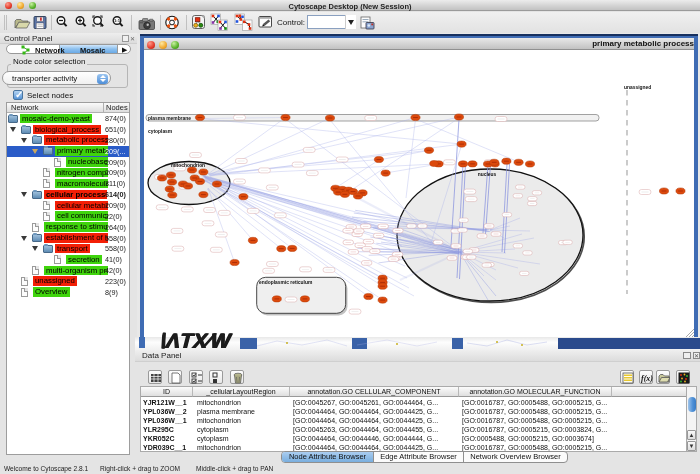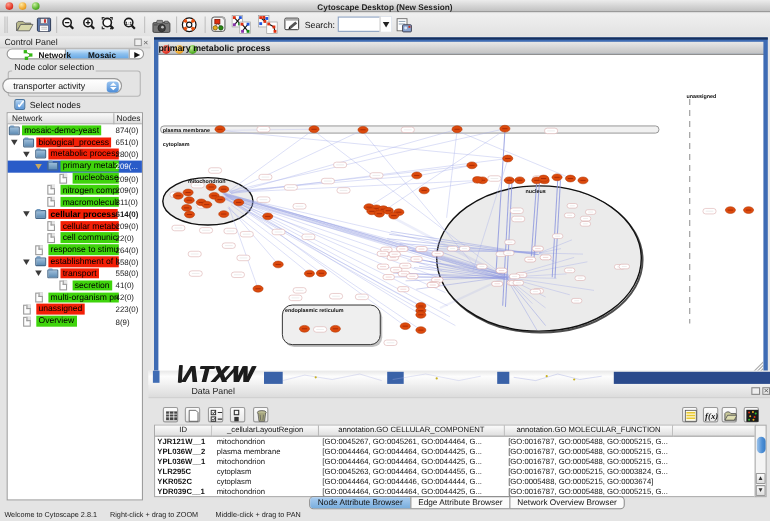--- a/index.html
+++ b/index.html
@@ -88,35 +88,35 @@
   border:1px solid #9a9a9a; }
 .file:after { content:""; position:absolute; right:-1px; top:-1px; width:3px; height:3px;
   background:#e4e4e4; border-left:1px solid #9a9a9a; border-bottom:1px solid #9a9a9a; }
 
 
 #desktop { position:absolute; left:137px; top:33px; width:563px; height:319px; background:#e8e8e8; }
 #frame { position:absolute; left:3px; top:1px; width:558px; height:313px;
   background:#3f6cb4; border-top:2px solid #17305e; }
 #frame-title { position:absolute; left:4px; top:2px; width:550px; height:12px;
   background:linear-gradient(#e8e8e8,#c2c2c2); border-bottom:1px solid #909090; }
-#frame-title .title { position:absolute; left:0; right:0; top:1px; text-align:left;
+#frame-title .title { position:absolute; left:0; right:0; top:1px; text-align:right;
   font-size:8px; font-weight:bold; color:#111; }
 #frame-title .tl { top:2.5px; width:8px; height:8px; }
 #frame-title .tl.r { left:3px; } #frame-title .tl.y { left:15px; } #frame-title .tl.g { left:27px; }
 #canvas { position:absolute; left:4px; top:14px; width:550px; height:289px; background:#fff; overflow:hidden; }
 
 
 #strip { position:absolute; left:135px; top:337px; width:565px; height:13px; background:#f6f6f6; }
 
 
 #dp { position:absolute; left:135px; top:350px; width:565px; height:113px;
   background:#e4e4e4; }
 #dp-title { position:absolute; left:0; top:0; width:565px; height:12px;
   background:linear-gradient(#efefef,#dcdcdc); border-bottom:1px solid #cfcfcf; }
-#dp-title .t { position:absolute; left:7px; top:1px; font-size:8px; color:#222;margin-left:32px; }
+#dp-title .t { position:absolute; left:7px; top:1px; font-size:8px; color:#222; }
 .dbtn { position:absolute; top:20px; width:14px; height:14px; background:linear-gradient(#fdfdfd,#e8e8e8);
   border:1px solid #9a9a9a; border-radius:2px; }
 #dp-table { position:absolute; left:5px; top:36px; width:548px; height:66px; background:#fff;
   border:1px solid #aaa; }
 .th { position:absolute; top:0; height:10px; background:linear-gradient(#fbfbfb,#dfdfdf);
   border-right:1px solid #b8b8b8; border-bottom:1px solid #999;
   font-size:7px; color:#111; text-align:center; line-height:10px; }
 .td { position:absolute; font-size:7px; color:#111; height:9px; line-height:9px; white-space:nowrap; overflow:hidden; }
 .td.id { font-weight:bold; }
 #dp-scroll { position:absolute; left:551px; top:36px; width:11px; height:66px;
@@ -259,21 +259,21 @@
 <rect x="5" y="7" width="8" height="6.5" rx="0.8" fill="#8aa4d0" stroke="#334" stroke-width="0.8"></rect>
 <circle cx="7.8" cy="10" r="1.3" fill="#dce8f8"></circle>
 <rect x="10.3" y="8" width="1.8" height="1.8" fill="#c03020"></rect>
 </g>
 </svg>
       </div>
     <div class="tsep" style="left:51px"></div>
     <div class="tsep" style="left:131px"></div>
     <div class="tsep" style="left:160px"></div>
     <div class="tsep" style="left:186px"></div>
-    <span id="searchlbl">Search:</span>
+    <span id="searchlbl">Control:</span>
     <div id="searchbox"></div>
       <div id="searcharrow"></div>
   </div>
 
   <div id="cp-title">
       <span class="t">Control Panel</span>
       <span class="abs" style="left:122px;top:2px;width:7px;height:7px;border:1px solid #999;background:#f0f0f0"></span>
       <span class="abs" style="left:130px;top:2px;width:5px;height:7px;font-size:6px;color:#666">✕</span>
     </div>
   <div id="cp-tabs">

